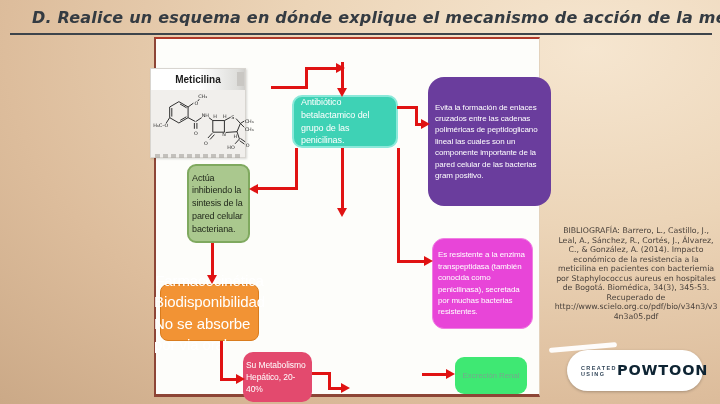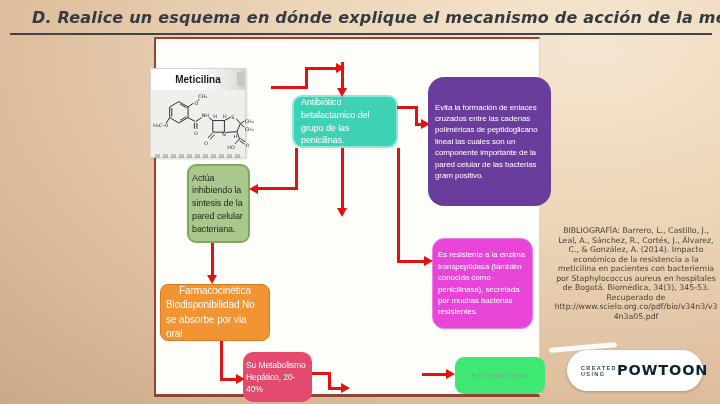--- a/index.html
+++ b/index.html
@@ -46,25 +46,25 @@
   .fbox{
     position:absolute; color:#fff; text-align:left;
     display:flex; flex-direction:column; align-items:center; justify-content:center;
     font-size:8.5px; line-height:1.42; letter-spacing:-.1px;
   }
   .b-teal   { left:292px; top:95px;  width:106px; height:53px; border-radius:10px; border:2px solid #8ce9da; font-size:9px; padding:2px 7px;}
   .b-purple { left:428px; top:77px;  width:123px; height:129px; border-radius:16px; font-size:8px; padding:4px 7px;}
   .b-green  { left:187px; top:164px; width:63px;  height:79px; border-radius:9px;  border:2px solid #7fa95f; color:#222a1c; font-size:9px; padding:2px 3px;}
   .b-indigo { left:281px; top:218px; width:122px; height:106px; border-radius:14px; padding:4px 8px;}
   .b-magenta{ left:432px; top:238px; width:101px; height:91px; border-radius:12px; border:1px solid #f07fe2; font-size:8px; padding:3px 5px;}
-  .b-orange { left:160px; top:284px; width:110px; height:57px; border-radius:8px; border:1px solid #d97c1e; font-size:10px; padding:3px 5px;}
+  .b-orange { left:160px; top:284px; width:99px; height:57px; border-radius:8px; border:1px solid #d97c1e; font-size:15px; padding:3px 5px;}
   .b-orange .gap{ height:8px; }
   .b-crimson{ left:243px; top:352px; width:69px;  height:50px; border-radius:10px; padding:2px 3px;}
   .b-blue   { left:348px; top:361px; width:74px;  height:35px; border-radius:8px; padding:2px 3px;}
-  .b-green2 { left:455px; top:357px; width:90px;  height:37px; border-radius:9px; color:#74ab8c; font-size:8px;}
+  .b-green2 { left:455px; top:357px; width:72px;  height:37px; border-radius:9px; color:#74ab8c; font-size:8px;}
   
   .hl,.vl{ position:absolute; background:#e01212; }
   .hl{ height:3px; } .vl{ width:3px; }
   .ah{ position:absolute; width:0; height:0; }
   .ah.right{ border-top:5.5px solid transparent; border-bottom:5.5px solid transparent; border-left:9px solid #e01212; }
   .ah.left { border-top:5.5px solid transparent; border-bottom:5.5px solid transparent; border-right:9px solid #e01212; }
   .ah.down { border-left:5.5px solid transparent; border-right:5.5px solid transparent; border-top:9px solid #e01212; }
   
   .biblio{
     position:absolute; left:554px; top:226px; width:164px;

